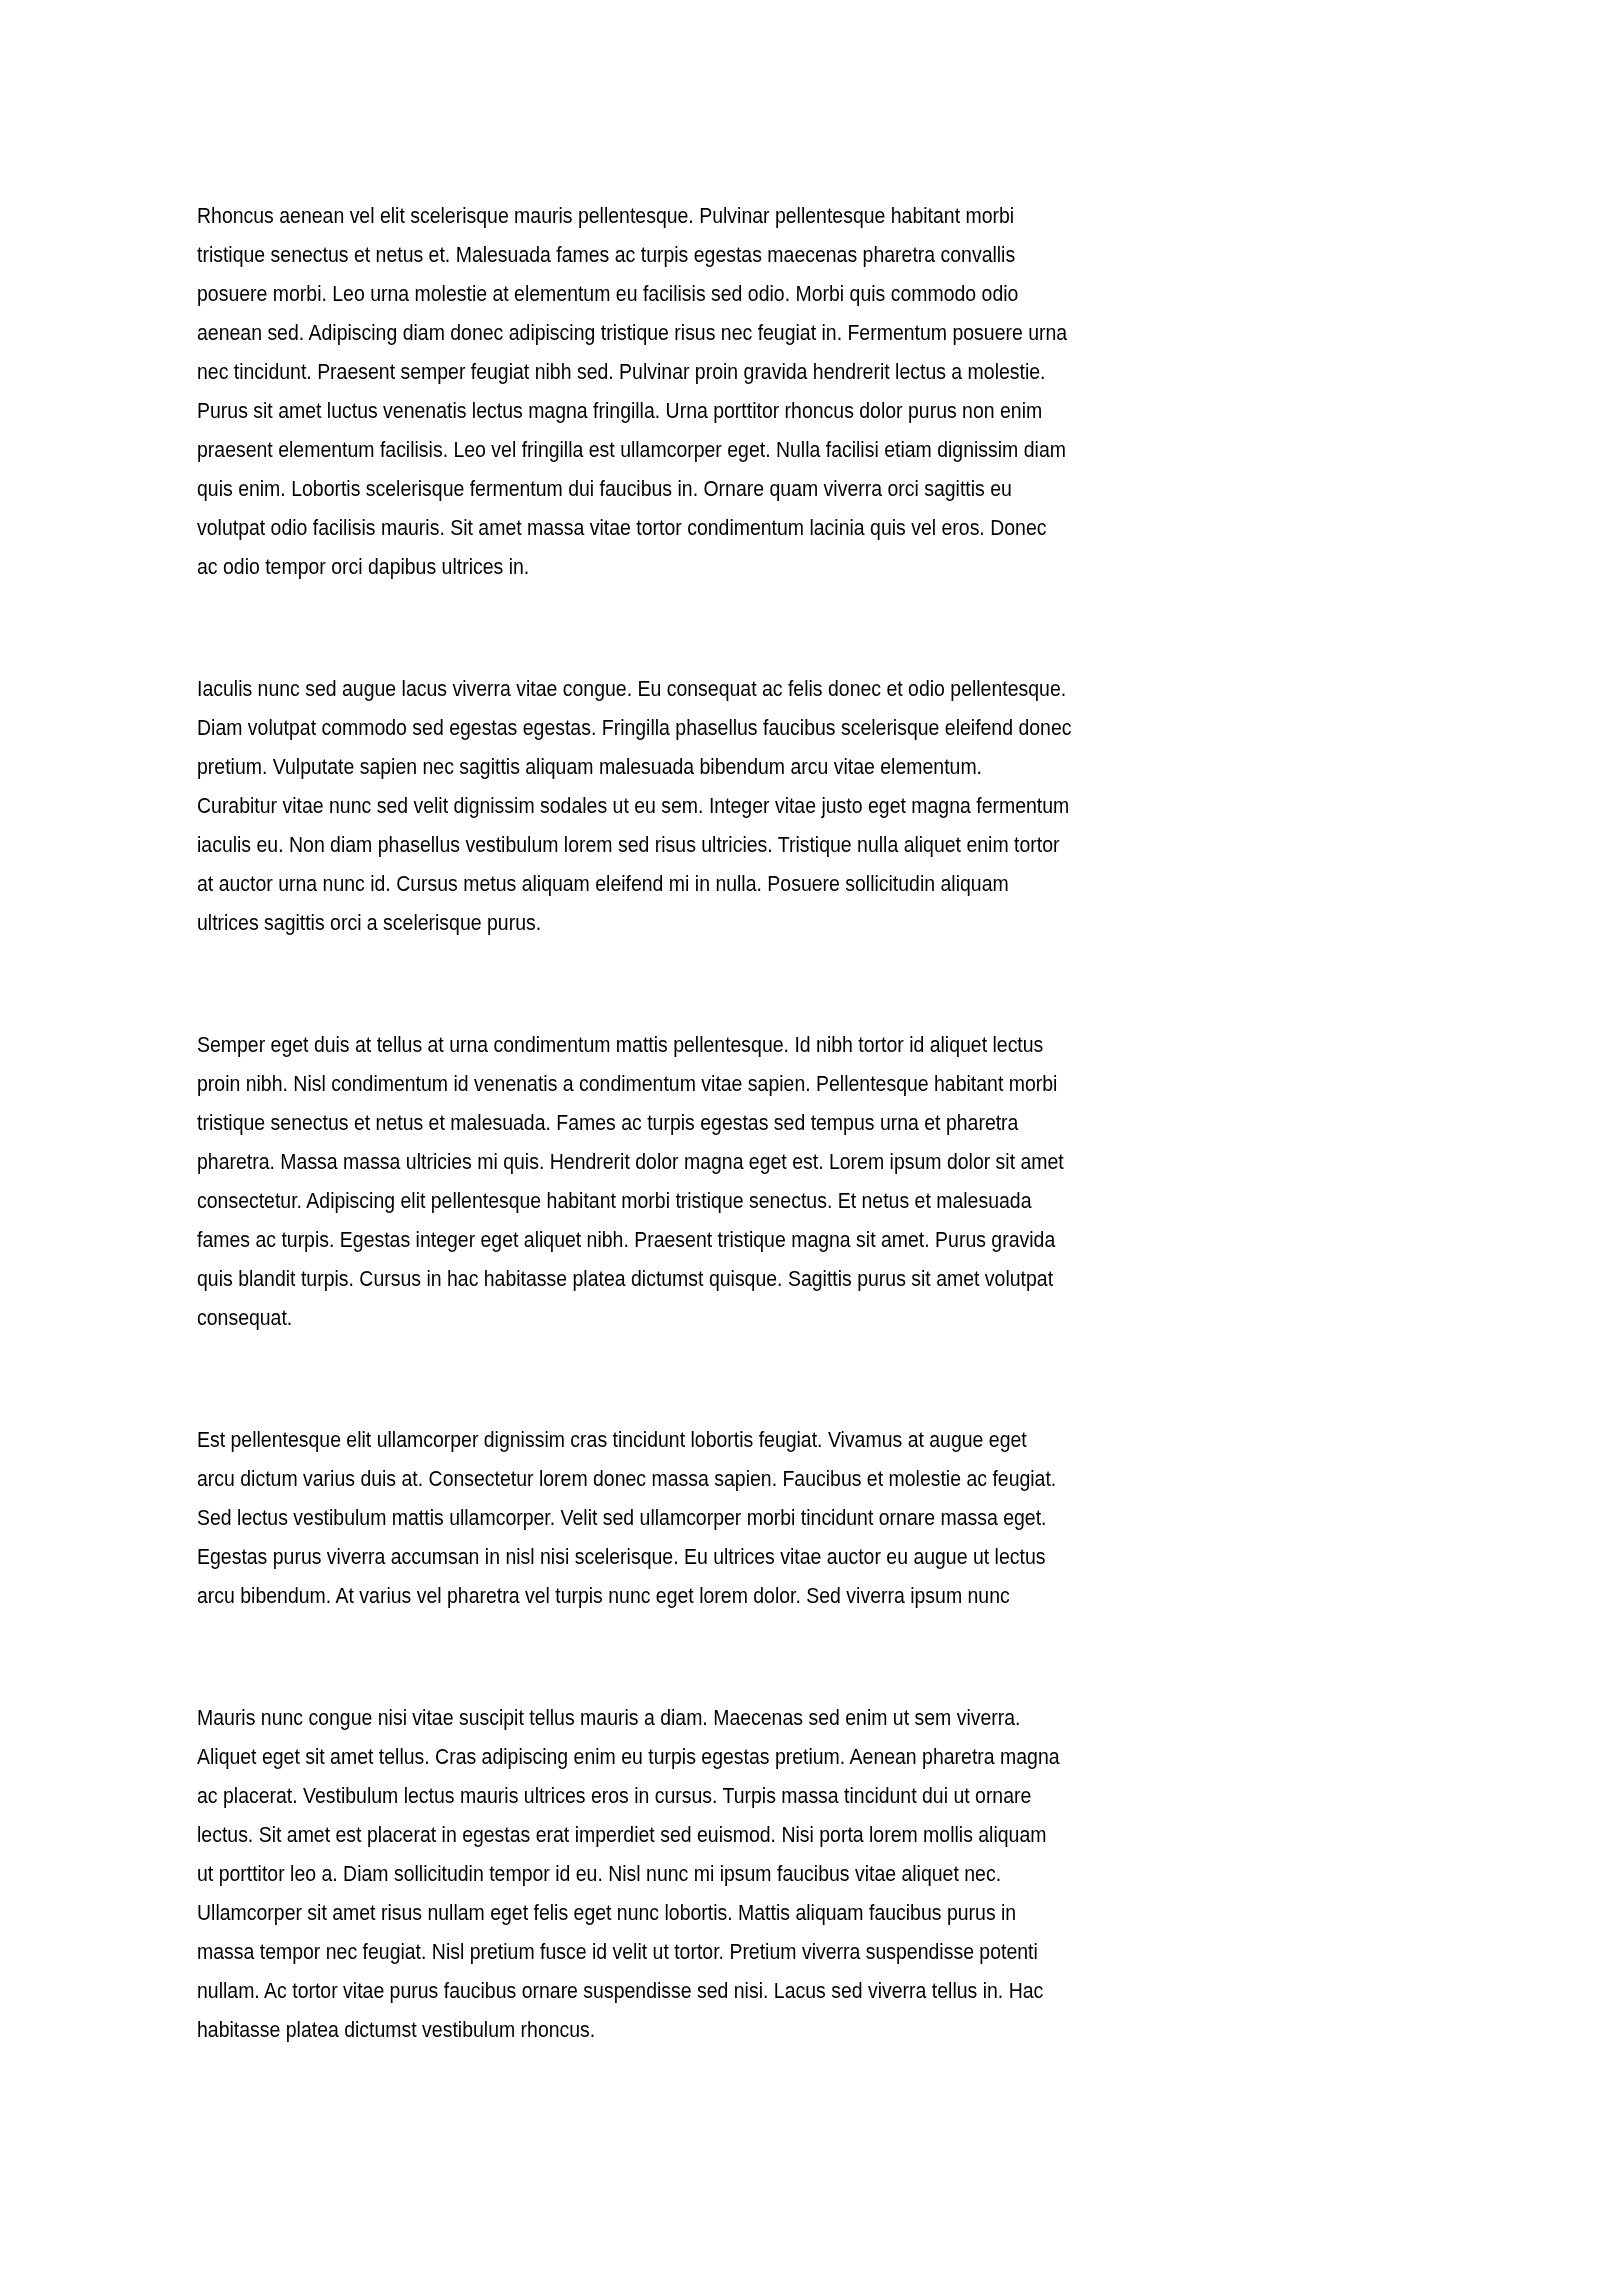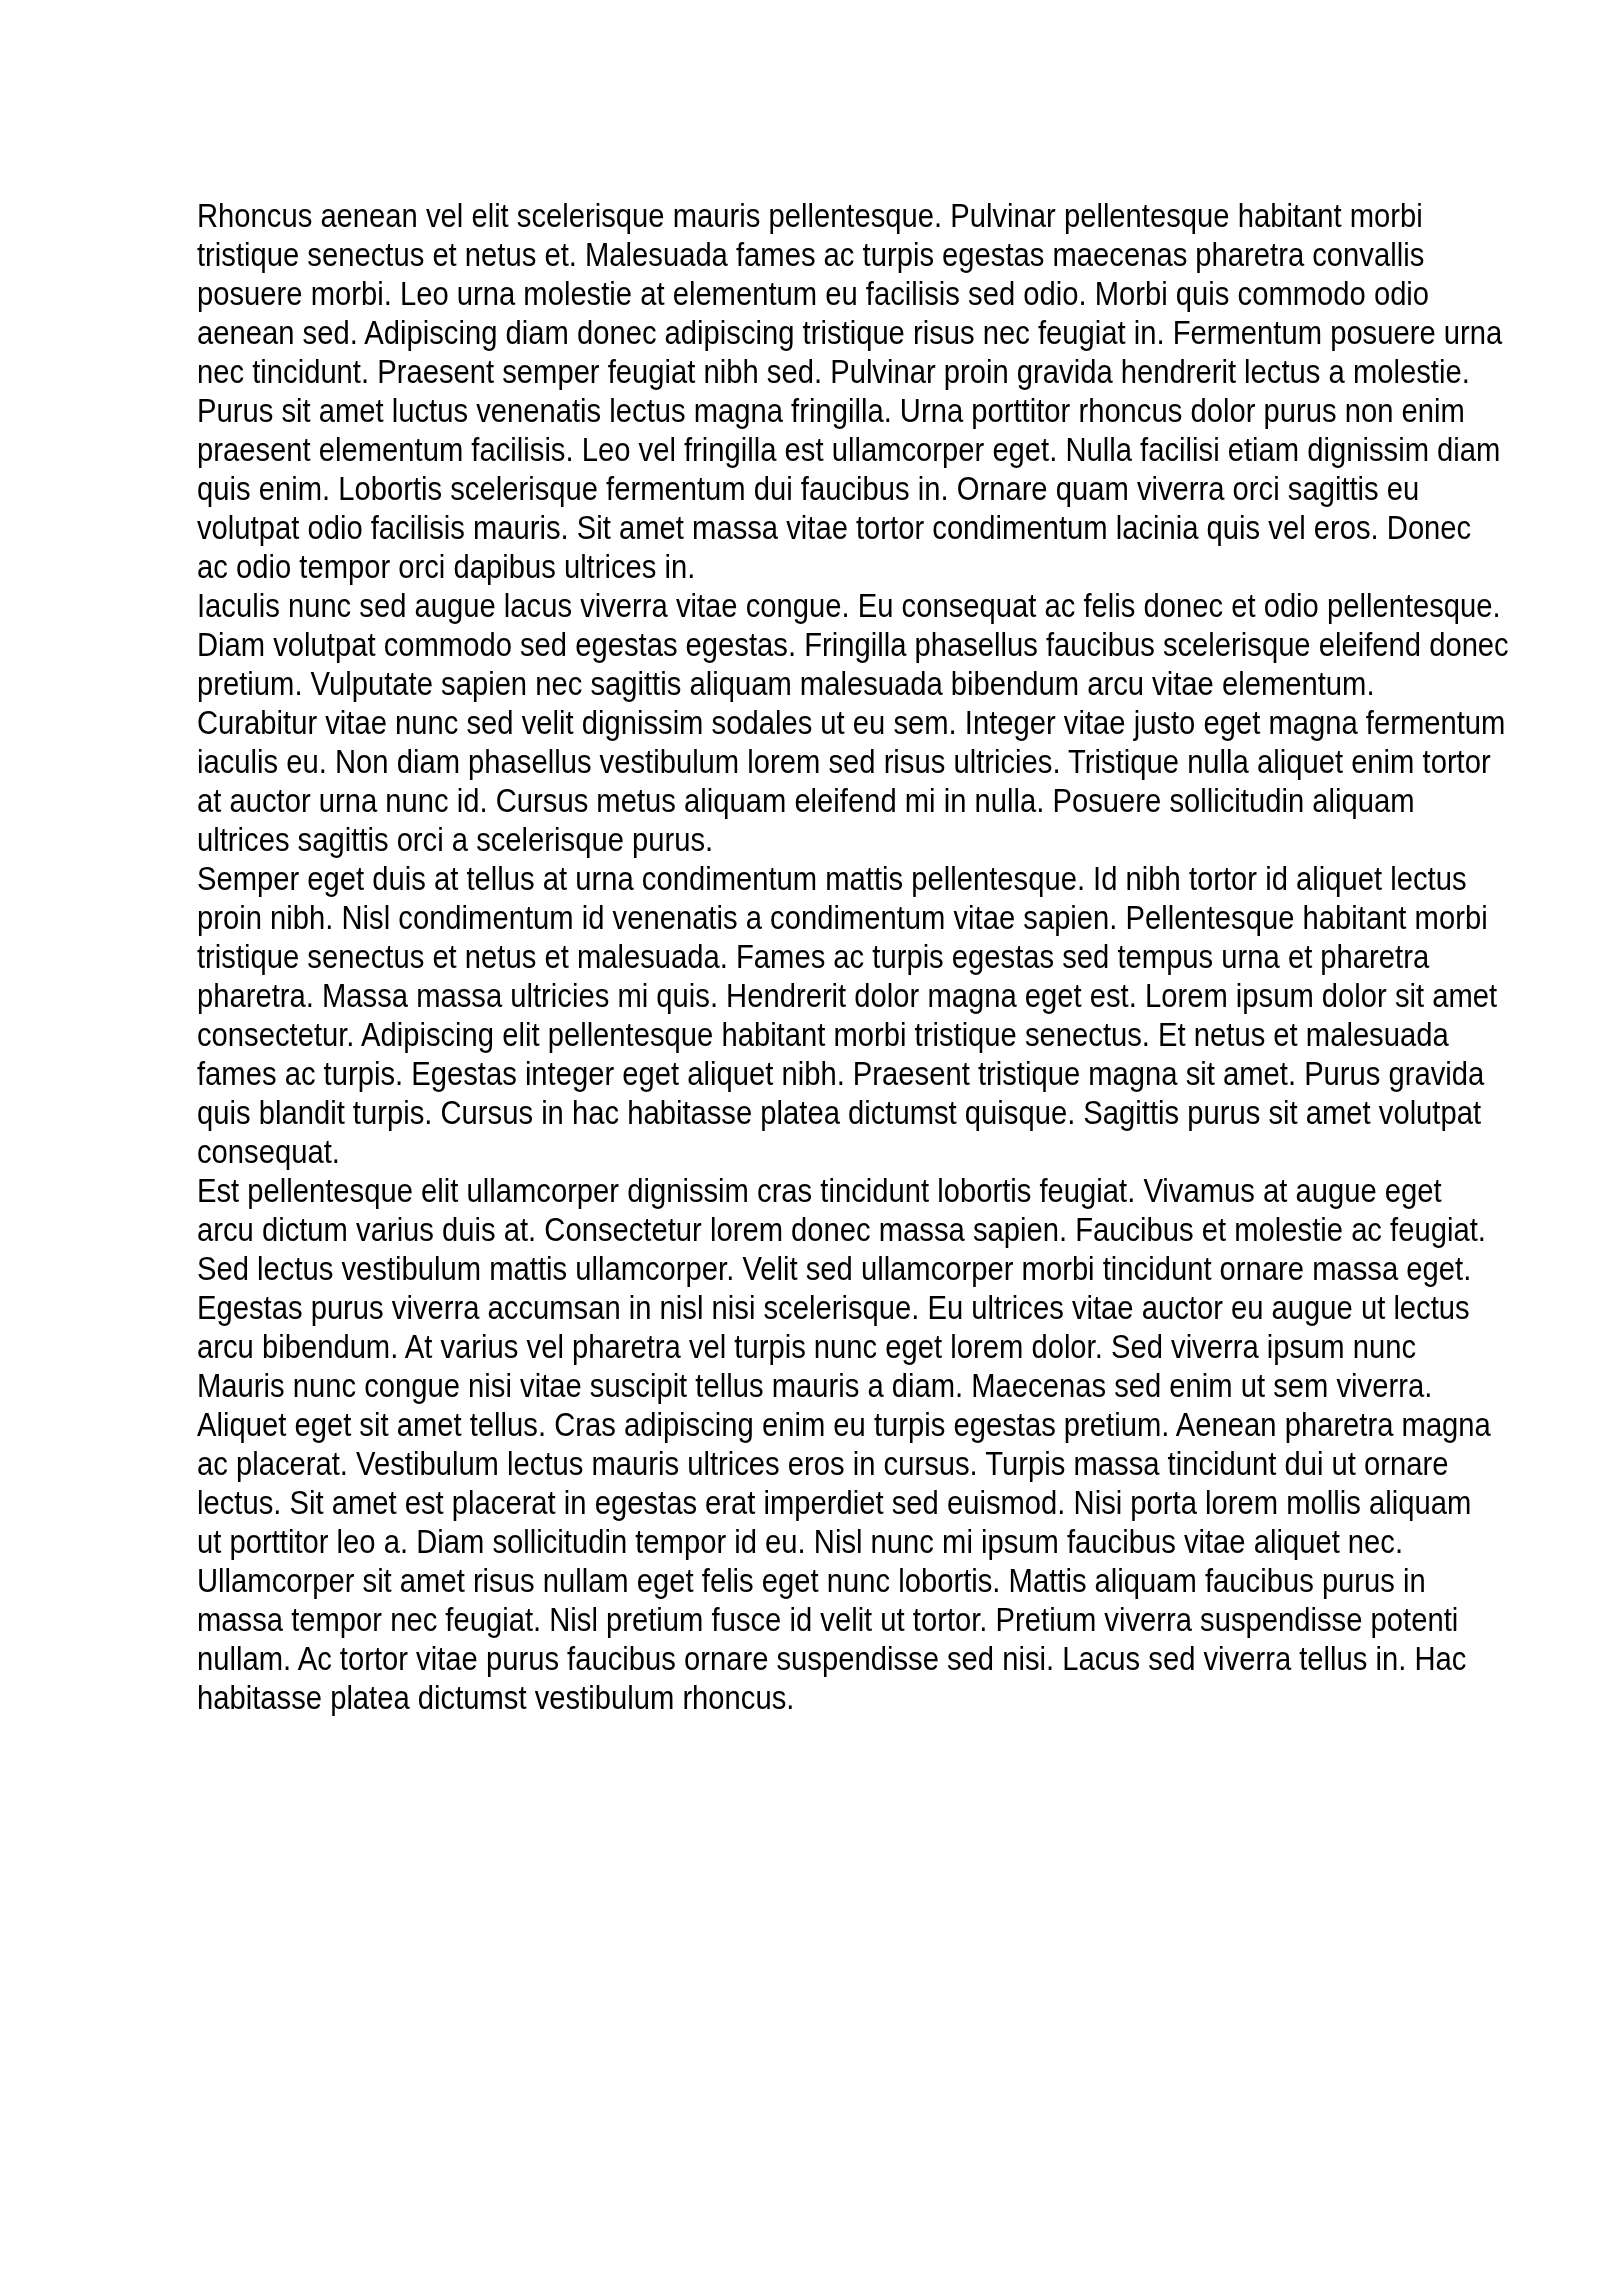--- a/index.html
+++ b/index.html
@@ -21,28 +21,29 @@
       height: 2295px;
       background: #ffffff;
     }
     .page-body {
       position: absolute;
       left: 197px;
       top: 196px;
       width: 1230px;
       color: #000000;
       font-family: "Liberation Sans", sans-serif;
-      font-size: 33px;
+      font-size: 22px;
       line-height: 39px;
     }
     .paragraph {
       margin: 0;
       padding: 0;
     }
     .paragraph + .paragraph {
+      margin-top: 83px;
     }
     .line {
       display: block;
       white-space: nowrap;
       height: 39px;
       transform-origin: 0 50%;
       transform: scaleX(0.885);
     }
   </style>
 </head>

